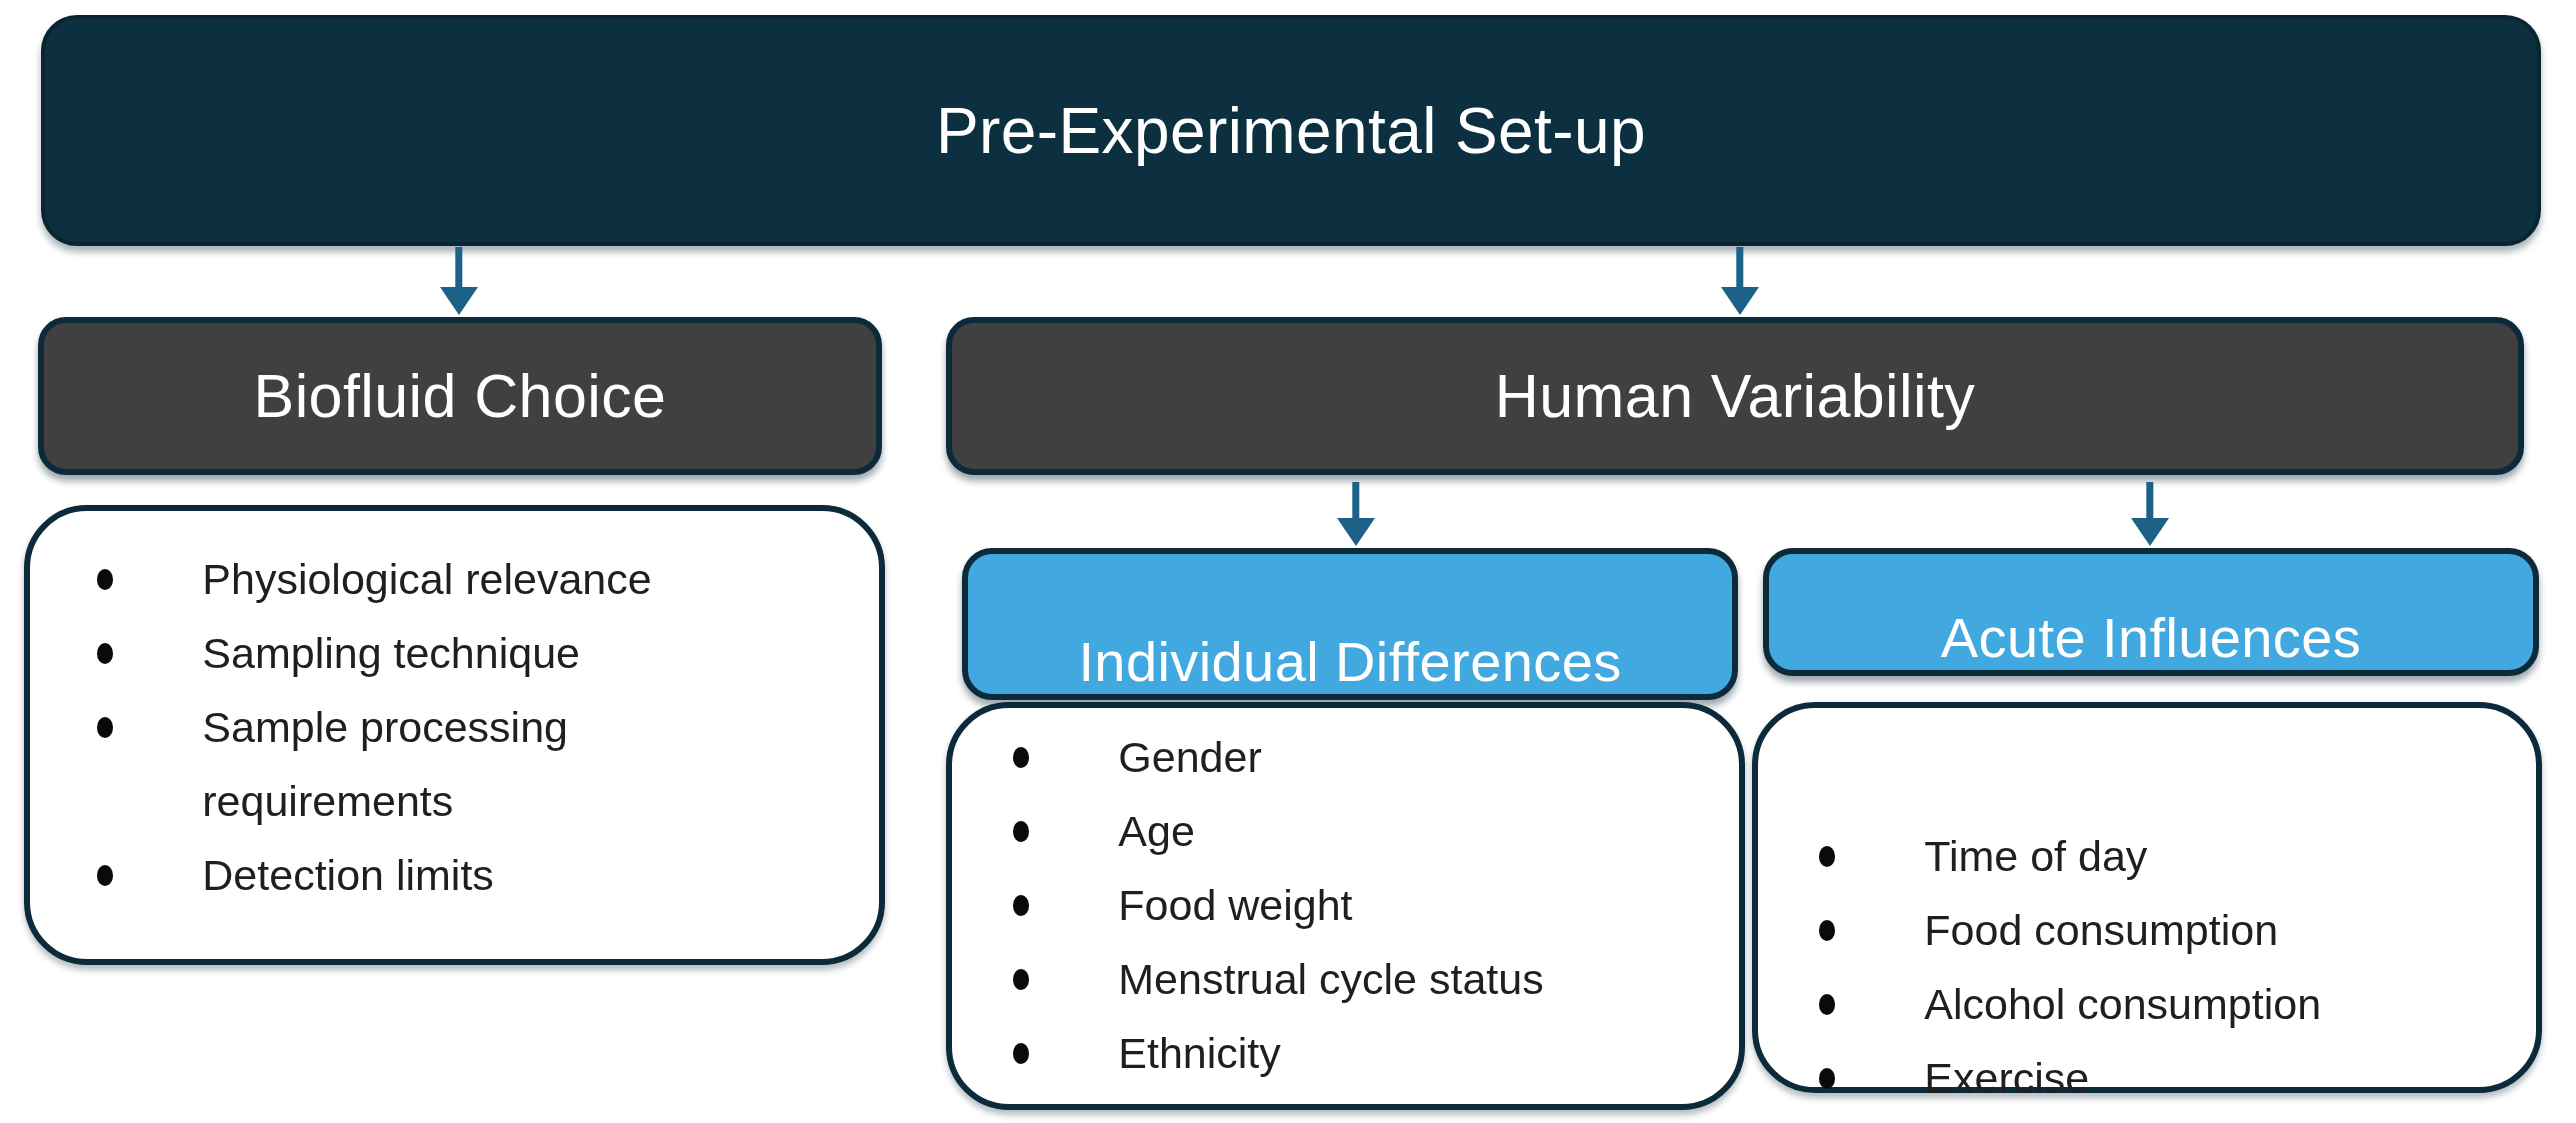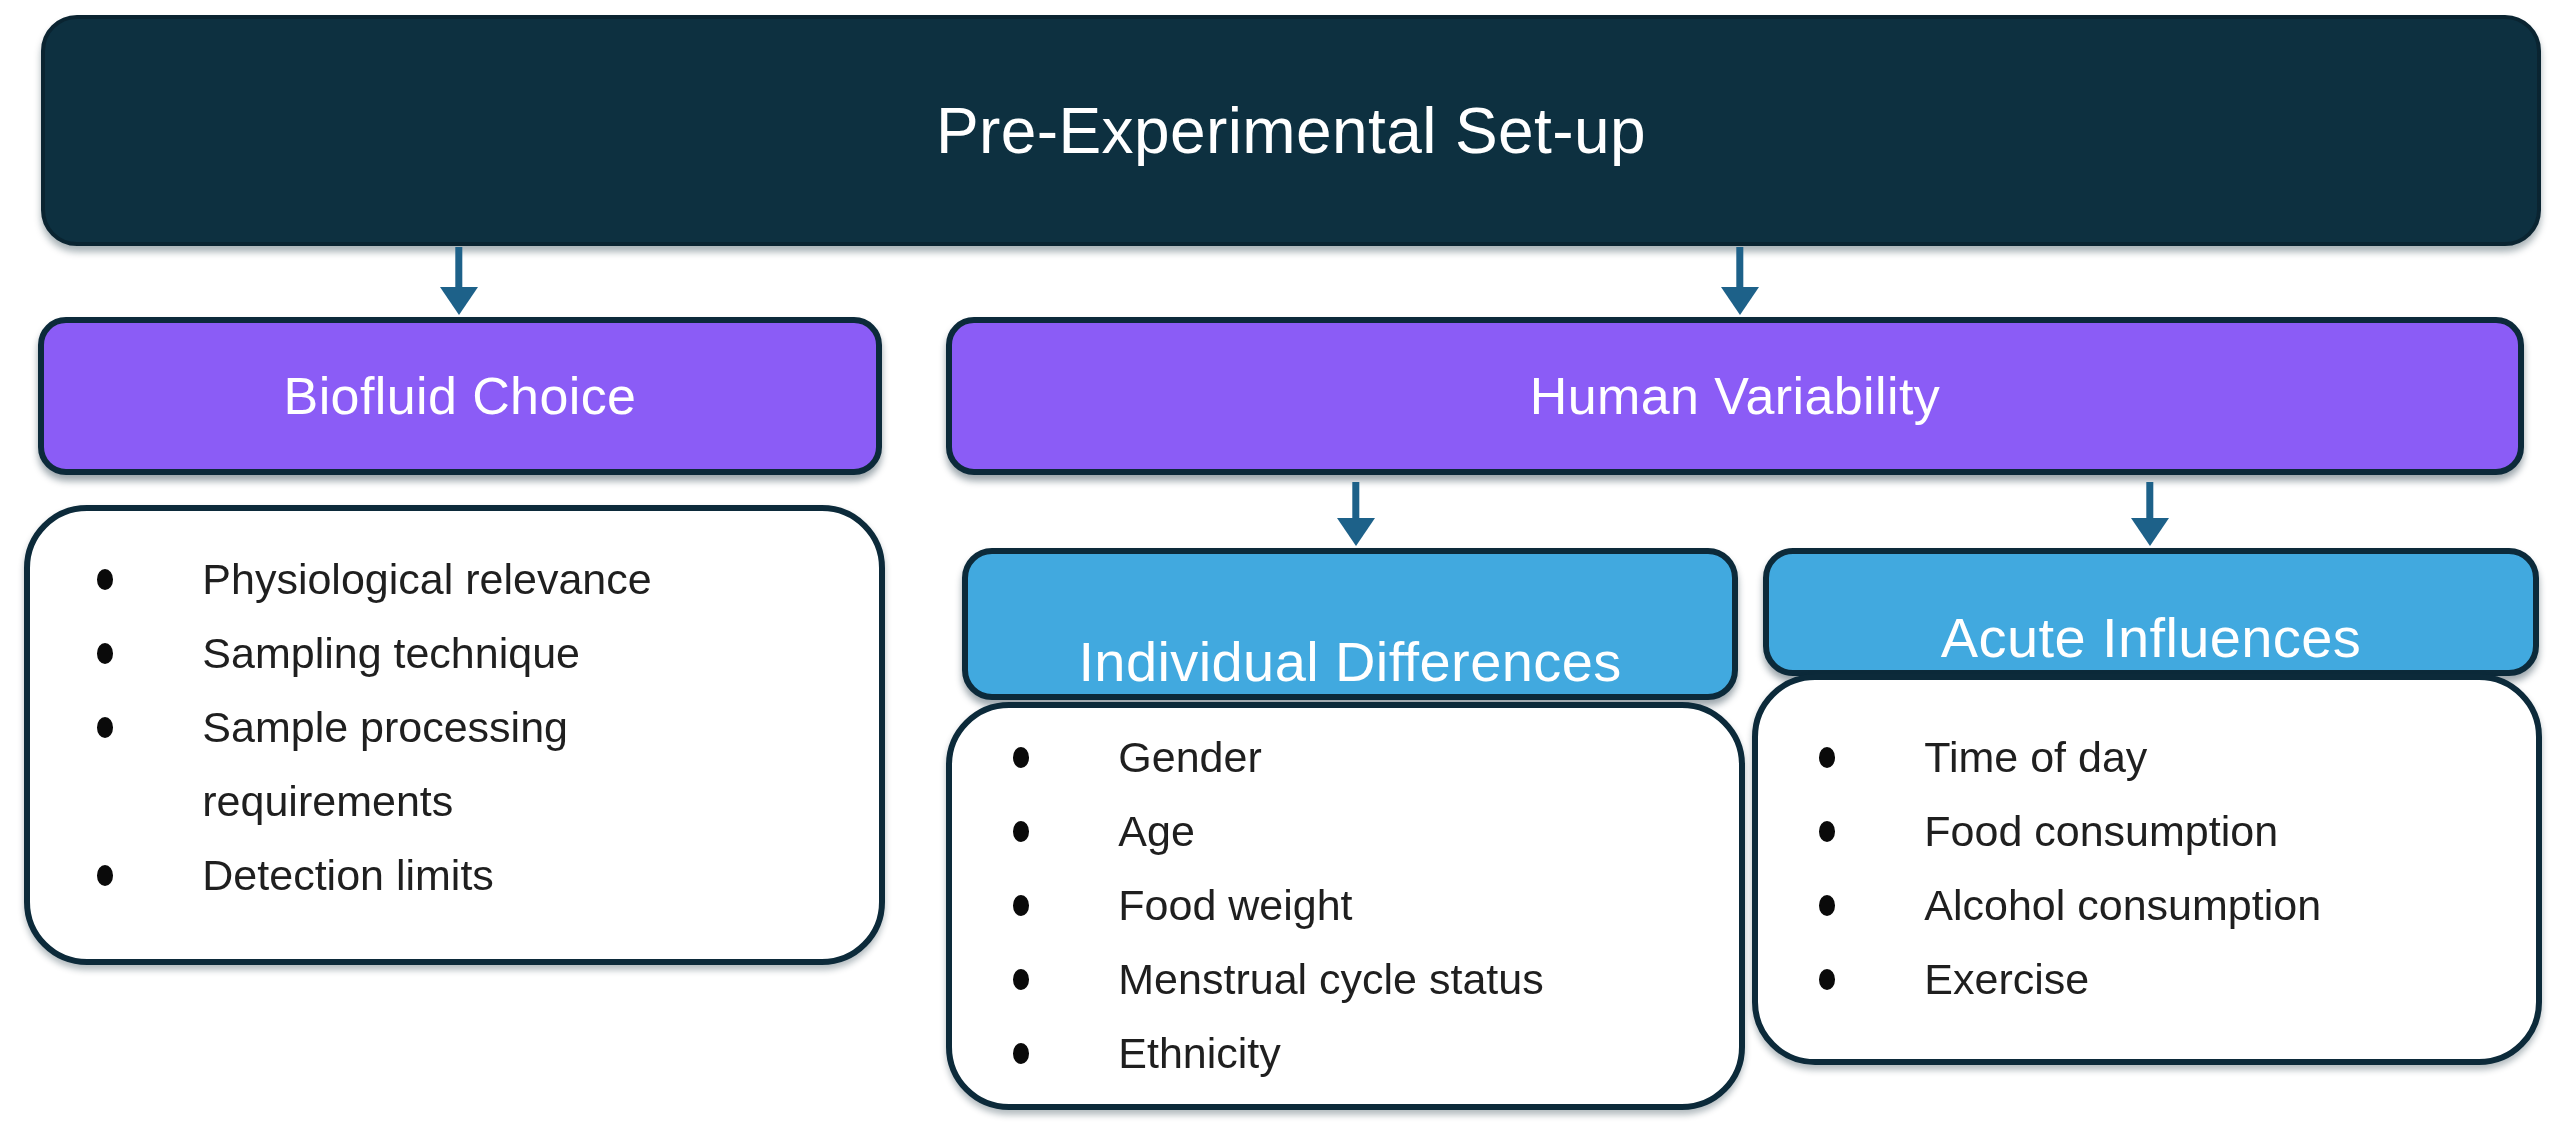--- a/index.html
+++ b/index.html
@@ -31,24 +31,24 @@
   .root-box {
     left: 41px; top: 15px;
     width: 2500px; height: 231px;
     background: #0d3040;
     border: 4.4px solid #0a2431;
     border-radius: 36px;
     font-size: 64px;
     box-shadow: 0 6px 7.4px rgba(10, 36, 49, 0.35);
   }
   .branch-box {
-    background: #8b5cf6;
+    background: #404040;
     border: 6.7px solid #0c2a3a;
     border-radius: 28px;
-    font-size: 52px;
+    font-size: 61px;
     box-shadow: 0 6px 7.4px rgba(10, 36, 49, 0.4);
   }
   .branch-biofluid  { left: 38px;   top: 317px; width: 844px; height: 158px; }
   .branch-human     { left: 946px; top: 317px; width: 1578px; height: 158px; }
   .leafhead-box {
     background: #41a9df;
     border: 6.7px solid #0c2a3a;
     border-radius: 30px;
     font-size: 56px;
     box-shadow: 0 6px 7.4px rgba(10, 36, 49, 0.4);
@@ -61,21 +61,21 @@
   .list-box {
     position: absolute;
     box-sizing: border-box;
     background: #ffffff;
     border: 6px solid #0c2a3a;
     border-radius: 63px;
     box-shadow: 0 4.4px 6.7px rgba(10, 36, 49, 0.3);
   }
   .list-biofluid   { left: 24px;   top: 481px; width: 861px; height: 460px; padding: 31px 37px 0 67px; margin-top: 24px; }
   .list-individual { left: 946px; top: 702px; width: 799px; height: 408px; padding: 12px 30px 0 61px; }
-  .list-acute      { left: 1752px; top: 674px; width: 790px; height: 391px; padding: 40px 30px 0 61px; }
+  .list-acute      { left: 1752px; top: 702px; width: 790px; height: 391px; padding: 111px 30px 0 61px; }
 
   ul.bullets {
     margin: 0; padding: 0;
     list-style: none;
   }
   ul.bullets li {
     display: flex;
     align-items: flex-start;
     font-size: 43px;
     line-height: 74px;

